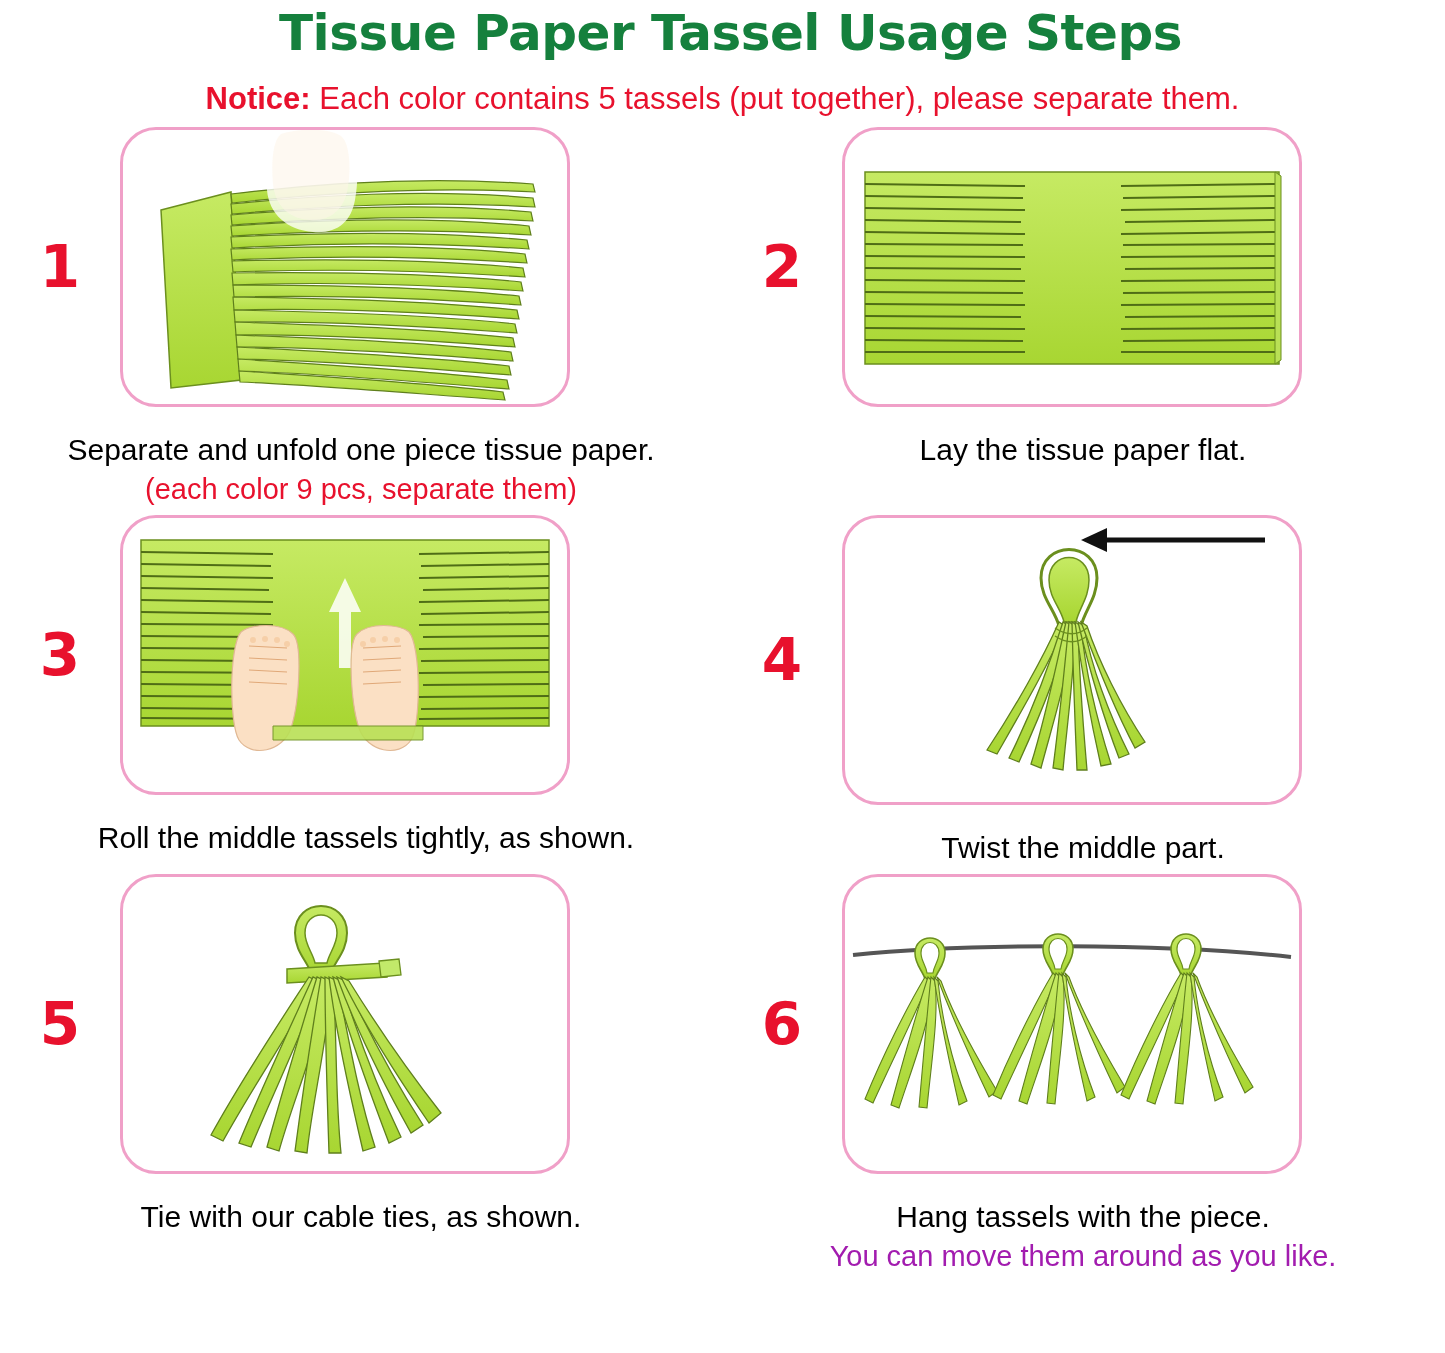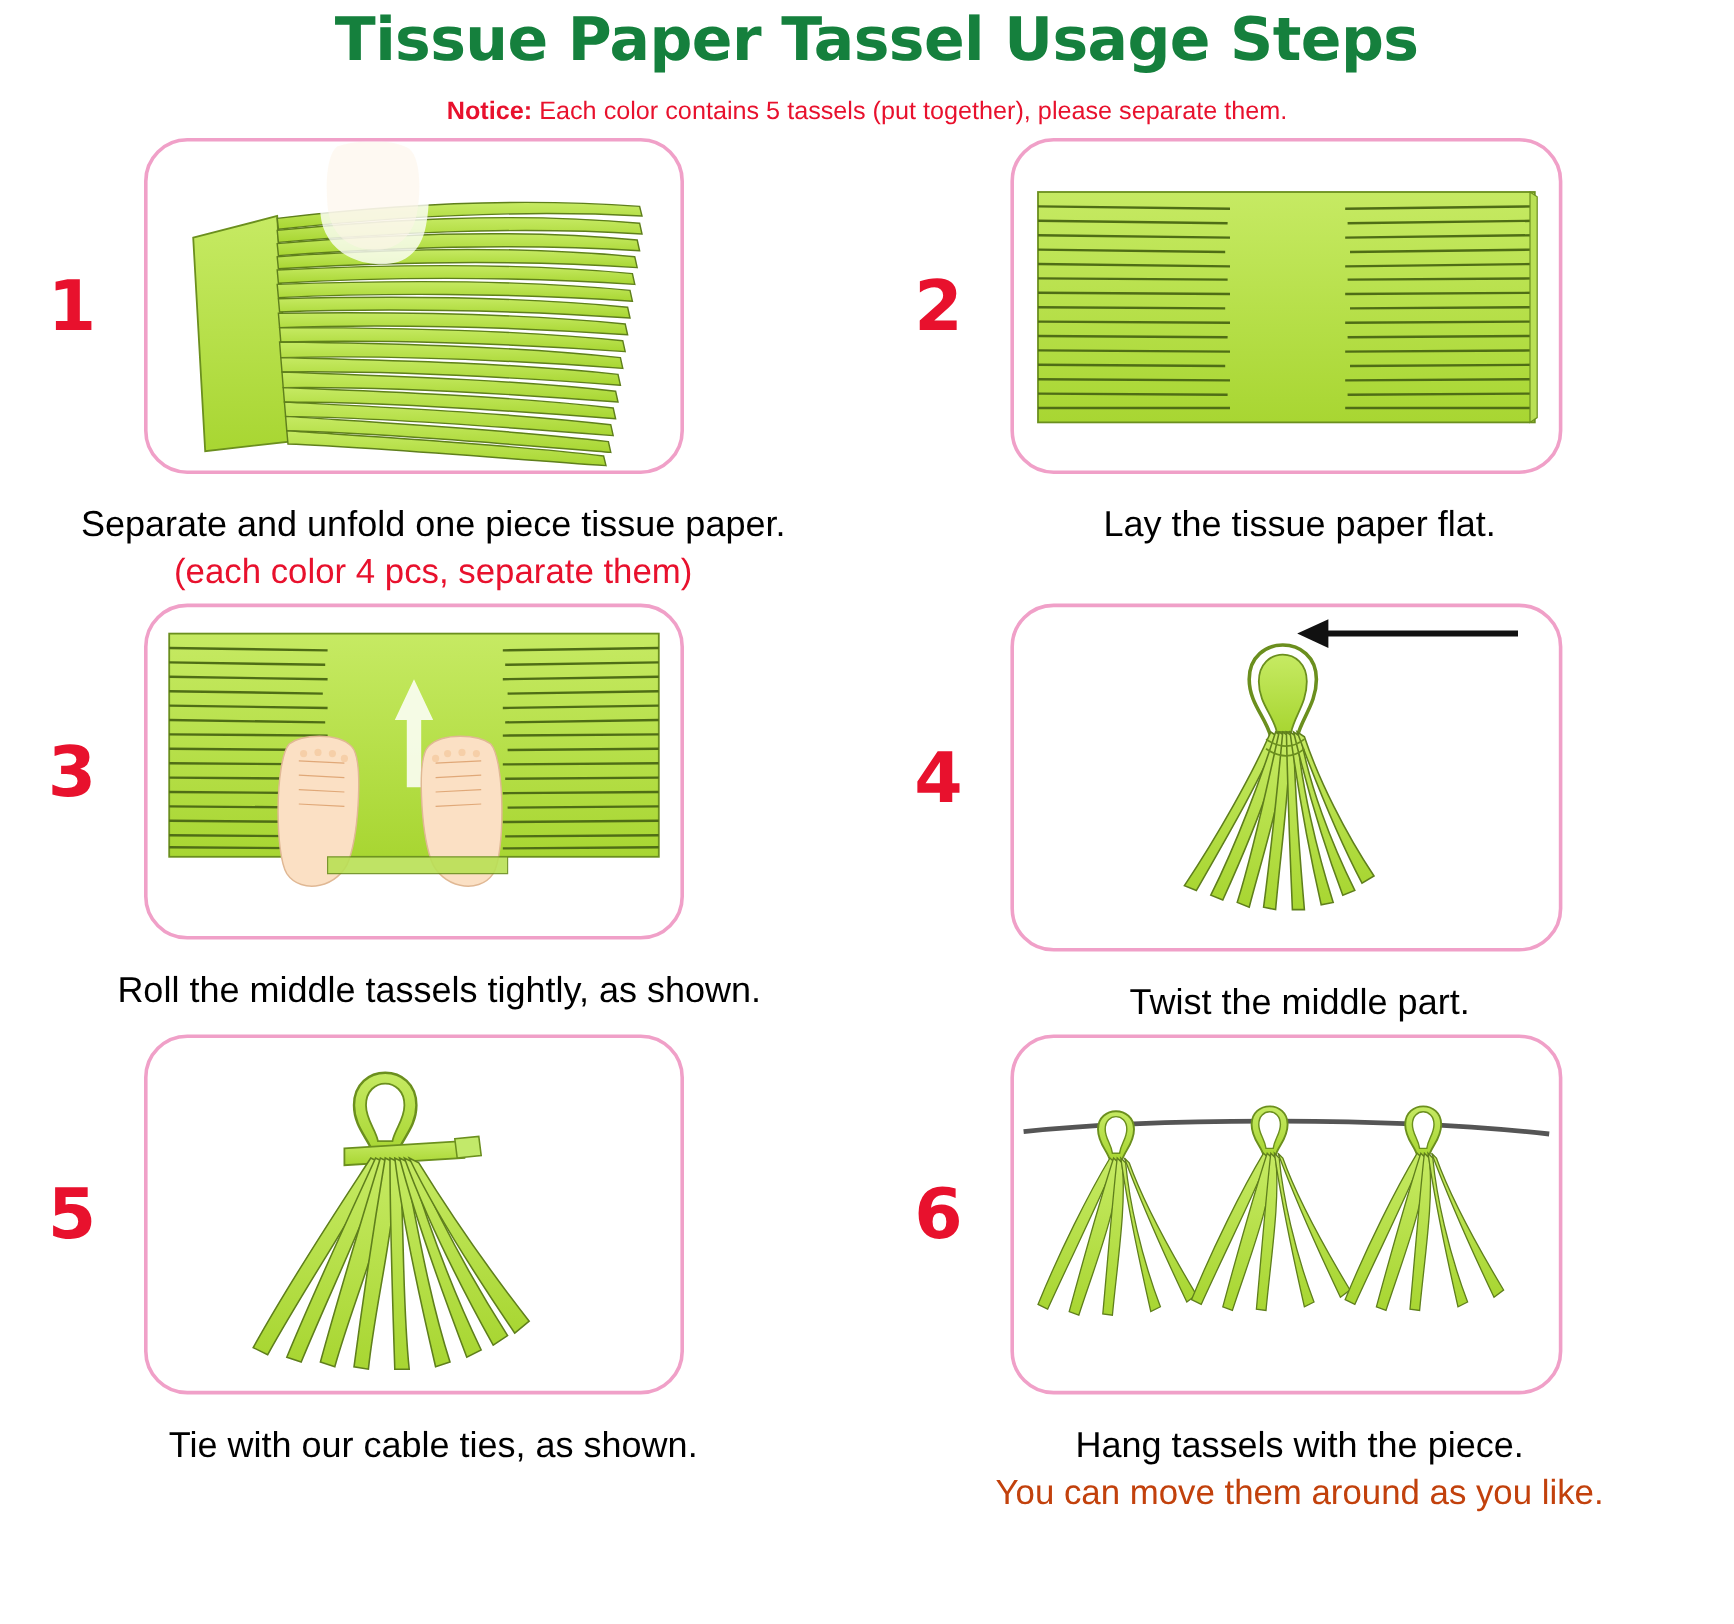--- a/index.html
+++ b/index.html
@@ -25,21 +25,21 @@
     font-size: 50px;
     font-weight: bold;
     color: #15803d;
     letter-spacing: -0.5px;
     margin: 6px 0 0 16px;
     line-height: 1.1;
     font-family: "DejaVu Sans", sans-serif;
   }
   .notice {
     text-align: center;
-    font-size: 21px;
+    font-size: 31px;
     color: #e8112d;
     margin-top: 20px;
     white-space: nowrap;
   }
   .notice .bold {
     font-weight: bold;
   }
   .grid {
     position: relative;
     margin-top: 10px;
@@ -138,21 +138,21 @@
                 <path d="M116 241 C190 246 296 252 380 262 L382 270 C296 264 192 255 117 252 Z"></path>
               </g>
 
               <path d="M150 8 C168 0 210 0 224 10 C236 18 236 50 232 70 C228 92 214 104 190 102 C164 100 146 84 144 60 C142 36 142 14 150 8 Z" fill="#ffffff" opacity="0.78"></path>
               <path d="M158 4 C176 -2 206 -2 218 6 C228 14 228 44 224 62 C220 80 206 92 186 90 C164 88 152 74 150 54 C148 32 150 10 158 4 Z" fill="#fdf4e8" opacity="0.55"></path>
             </svg>
           </div>
         </div>
         <div class="caption">
           <span>Separate and unfold one piece tissue paper.</span>
-          <span class="sub">(each color 4 pcs, separate them)</span>
+          <span class="sub">(each color 9 pcs, separate them)</span>
         </div>
       </div>
 
       <div class="cell">
         <div class="panel-wrap">
           <div class="step-num">2</div>
           <div class="frame" style="width:460px;height:280px;">
             <svg width="454" height="274" viewBox="0 0 454 274">
               <defs>
                 <linearGradient id="g2" x1="0" y1="0" x2="0" y2="1">
@@ -429,19 +429,19 @@
                   <path d="M342 96 C338 132 334 182 330 226 L338 227 C342 184 350 134 346 100 Z"></path>
                   <path d="M345 96 C350 132 360 180 370 224 L378 220 C362 178 352 132 349 100 Z"></path>
                   <path d="M348 96 C360 128 380 174 400 216 L408 210 C384 170 362 128 352 100 Z"></path>
                 </g>
               </g>
             </svg>
           </div>
         </div>
         <div class="caption">
           <span>Hang tassels with the piece.</span>
-          <span class="sub" style="color:#c2410c;">You can move them around as you like.</span>
+          <span class="sub" style="color:#a21caf;">You can move them around as you like.</span>
         </div>
       </div>
     </div>
 
   </div>
 </div>
 
 </body></html>

